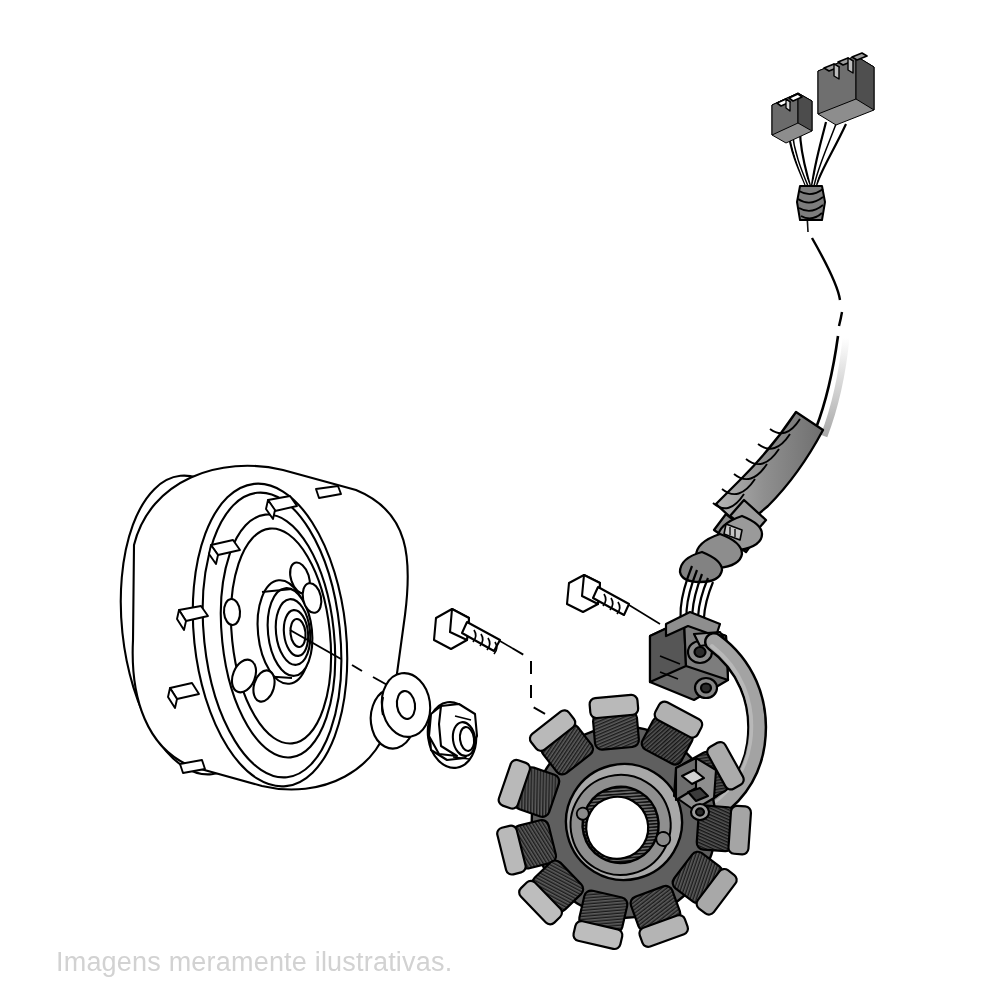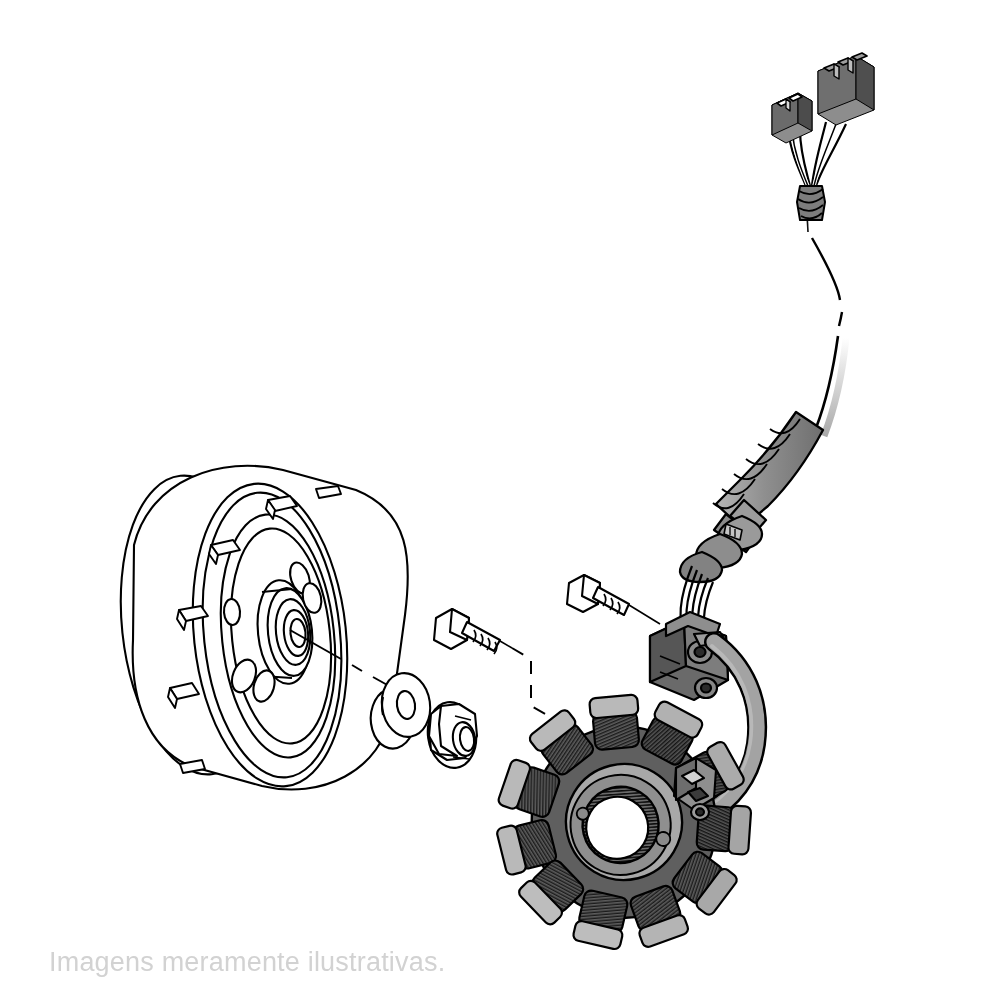--- a/index.html
+++ b/index.html
@@ -20,21 +20,21 @@
   }
   #art {
     position: absolute;
     left: 0;
     top: 0;
     width: 1000px;
     height: 1000px;
   }
   #watermark {
     position: absolute;
-    left: 49px;
+    left: 56px;
     top: 947px;
     font-family: "Liberation Sans", sans-serif;
     font-size: 27px;
     letter-spacing: 0.2px;
     color: #d2d2d2;
     white-space: nowrap;
     user-select: none;
   }
 </style>
 </head>

